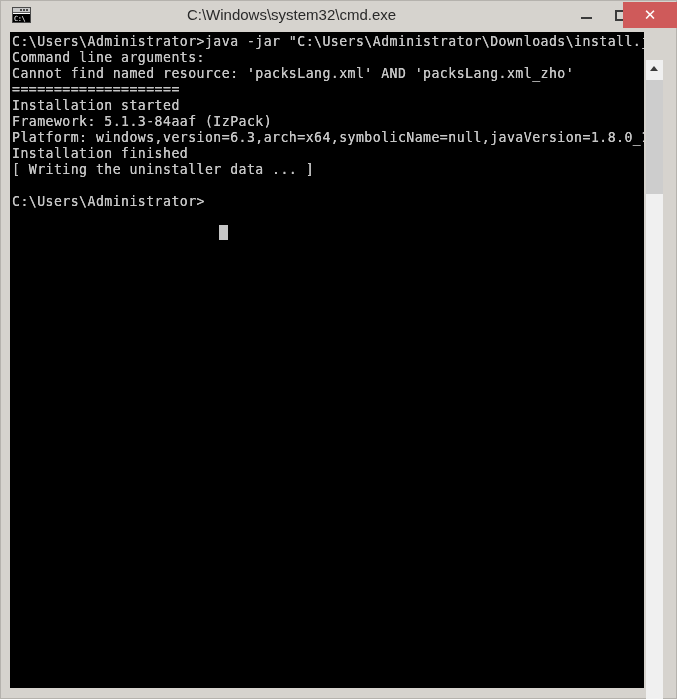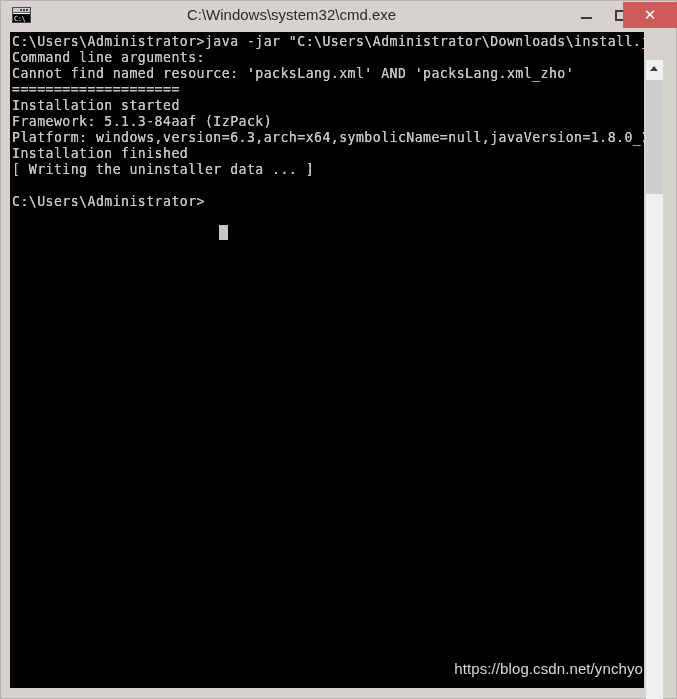--- a/index.html
+++ b/index.html
@@ -298,21 +298,20 @@
 Cannot find named resource: 'packsLang.xml' AND 'packsLang.xml_zho'
 ====================
 Installation started
 Framework: 5.1.3-84aaf (IzPack)
 Platform: windows,version=6.3,arch=x64,symbolicName=null,javaVersion=1.8.0_131
 Installation finished
 [ Writing the uninstaller data ... ]
 
 C:\Users\Administrator&gt;</pre>
       <div id="cursor" style="background: rgb(198, 198, 198); display: block;"></div>
-      <div id="watermark" style="color: rgb(217, 217, 217);">https://blog.csdn.net/ynchyo</div>
     </div>
 
     <div id="scrollbar" style="background: rgb(240, 240, 240);">
       <div id="scroll-up">
         <span class="arrow"></span>
       </div>
       <div id="scroll-thumb" style="background: rgb(205, 205, 205);"></div>
 
     </div>
   </div>

